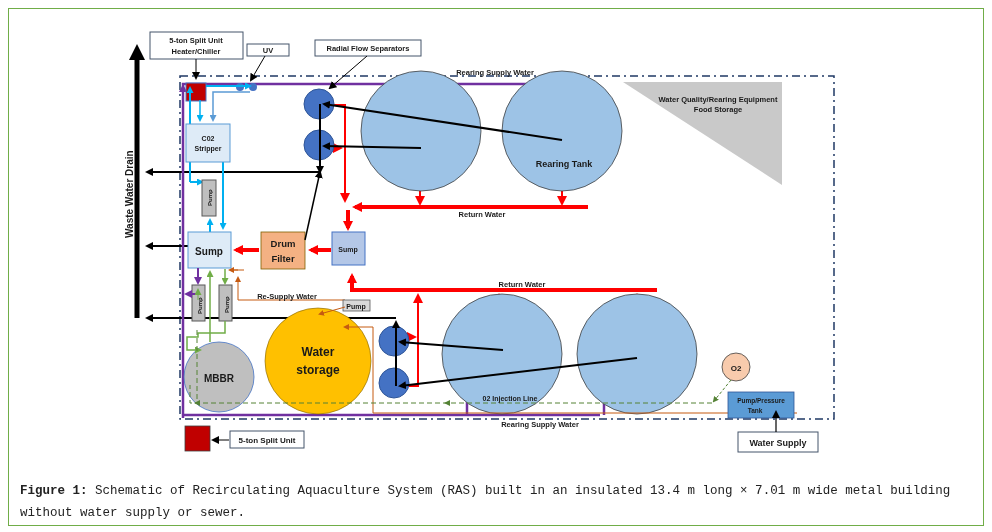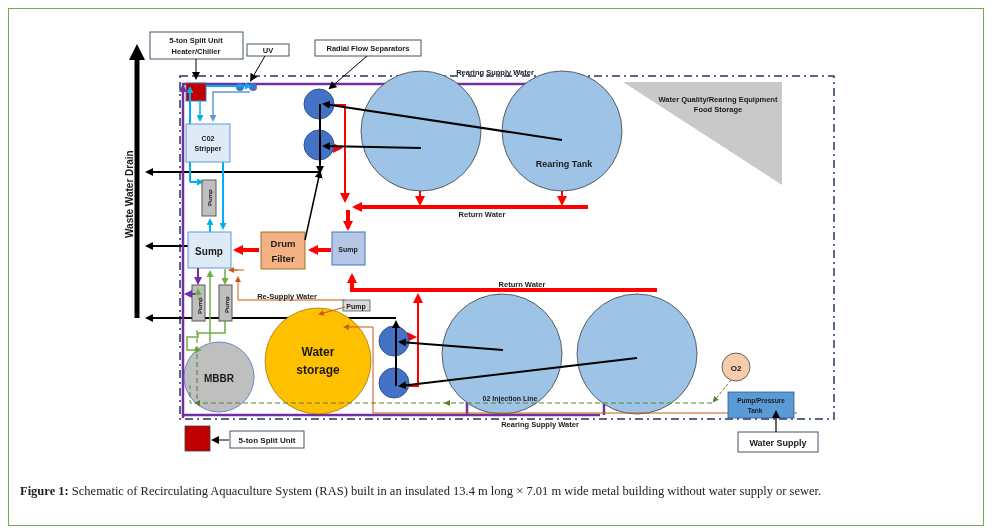--- a/index.html
+++ b/index.html
@@ -5,21 +5,21 @@
   html, body { margin: 0; padding: 0; background: #ffffff; }
   body { width: 992px; height: 532px; position: relative; overflow: hidden; }
   .frame {
     position: absolute; left: 8px; top: 8px; width: 976px; height: 518px;
     border: 1.5px solid #70ad47; box-sizing: border-box; background: #fff;
   }
   svg { position: absolute; left: 0; top: 0; }
   .lbl { font-family: "Liberation Sans", sans-serif; font-weight: bold; fill: #1a1a1a; }
   .caption {
     position: absolute; left: 20px; top: 480px; width: 960px;
-    font-family: Liberation Serif, serif; font-size: 12.5px; line-height: 22px; color: #222;
+    font-family: Liberation Mono, monospace; font-size: 12.5px; line-height: 22px; color: #222;
   }
   .caption b { font-weight: bold; }
 </style>
 </head>
 <body>
 
 <div class="frame"></div>
 
 <svg width="992" height="532" viewBox="0 0 992 532">
   <defs>

